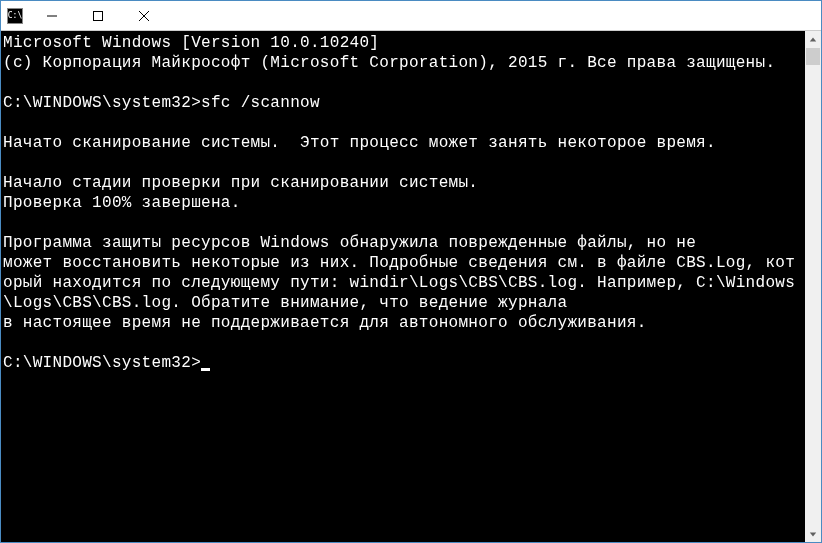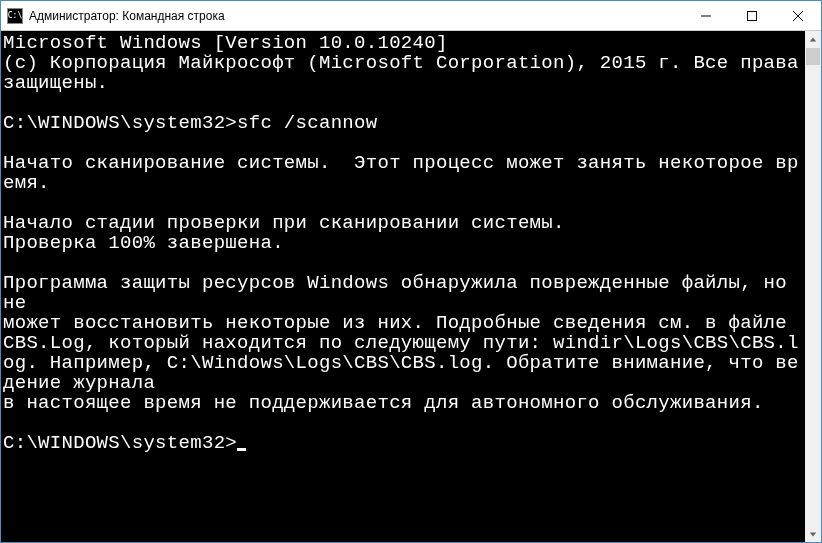--- a/index.html
+++ b/index.html
@@ -71,21 +71,21 @@
       flex: 1;
       display: flex;
       background: #000;
       position: relative;
     }
     .console {
       flex: 1;
       background: #000;
       color: #fff;
       font-family: 'Consolas', 'Courier New', monospace;
-      font-size: 19px;
+      font-size: 16px;
       line-height: 20px;
       padding: 2px 2px;
       white-space: pre-wrap;
       word-break: break-all;
       overflow: hidden;
       letter-spacing: 0.3px;
     }
     .scrollbar {
       width: 16px;
       background: #f0f0f0;
@@ -134,21 +134,20 @@
       vertical-align: bottom;
       margin-bottom: 2px;
     }
   </style>
 </head>
 <body>
 
 <div class="window">
   <div class="titlebar">
     <div class="titlebar-icon">C:\</div>
-    <div class="titlebar-text">Администратор: Командная строка</div>
     <div class="titlebar-controls">
       <div class="titlebar-btn">
         <svg viewBox="0 0 10 10">
             <line x1="0" y1="5" x2="10" y2="5" stroke="#000" stroke-width="1"></line>
           </svg>
       </div>
       <div class="titlebar-btn">
         <svg viewBox="0 0 10 10">
             <rect x="0.5" y="0.5" width="9" height="9" fill="none" stroke="#000" stroke-width="1"></rect>
           </svg>

